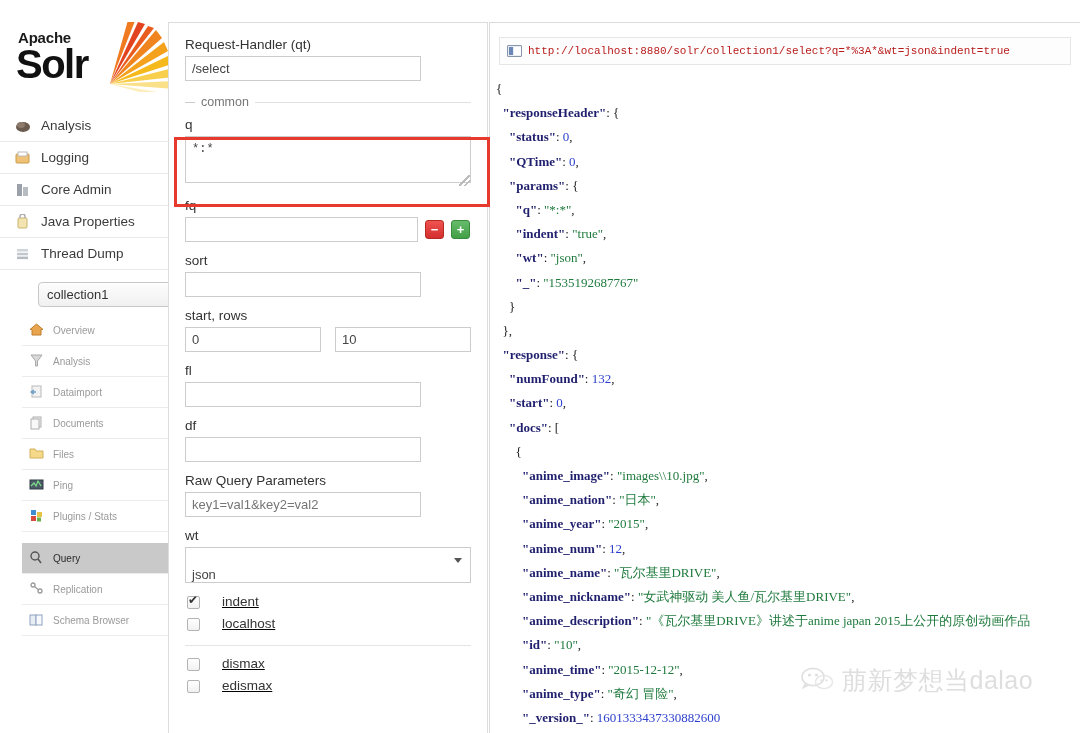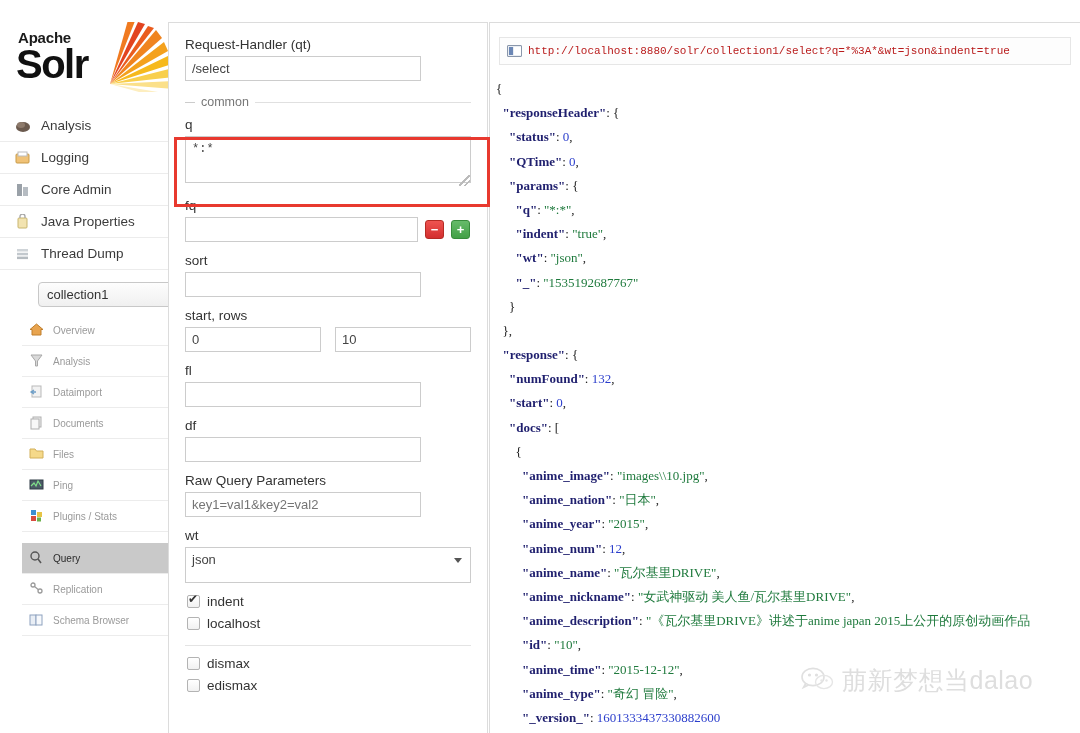--- a/index.html
+++ b/index.html
@@ -123,30 +123,30 @@
     line-height: 1;
   }
   .pm-btn.minus { background: linear-gradient(#ef5350,#d32f2f); border:1px solid #b52b24; }
   .pm-btn.plus  { background: linear-gradient(#66bb6a,#43a047); border:1px solid #378b3b; }
 
   .two-col { display: flex; gap: 14px; }
   .two-col .txt-input { width: 136px; }
 
   .select-input {
     width: 286px; height: 36px; border: 1px solid #ccc; background: #fff;
-    font-size: 13px; color: #444; padding: 0 6px; line-height: 24px;
+    font-size: 13px; color: #444; padding: 15px 6px; line-height: 24px;
     position: relative; cursor: pointer;
   }
   .select-input .caret {
     position: absolute; right: 8px; top: 10px;
     width: 0; height: 0; border-left: 4px solid transparent;
     border-right: 4px solid transparent; border-top: 5px solid #555;
   }
 
-  .chk-row { display: flex; align-items: center; gap: 7px; margin: 7px 0 0 2px; cursor: pointer; }
+  .chk-row { display: flex; align-items: flex-end; gap: 22px; margin: 7px 0 0 2px; cursor: pointer; text-decoration: underline; }
   .chk-box {
     width: 13px; height: 13px; border: 1px solid #b3b3b3; border-radius: 2px;
     background: linear-gradient(#fff,#f1f1f1); position: relative; flex: none;
   }
   .chk-box.checked::after {
     content: "✔"; position: absolute; left: 0px; top: -3px;
     font-size: 12px; color: #333; line-height: 13px;
   }
   .chk-label { font-size: 13.5px; color: #333; }
   .hr-light { height: 1px; background: #e4e4e4; margin: 14px 0 10px 0; }

